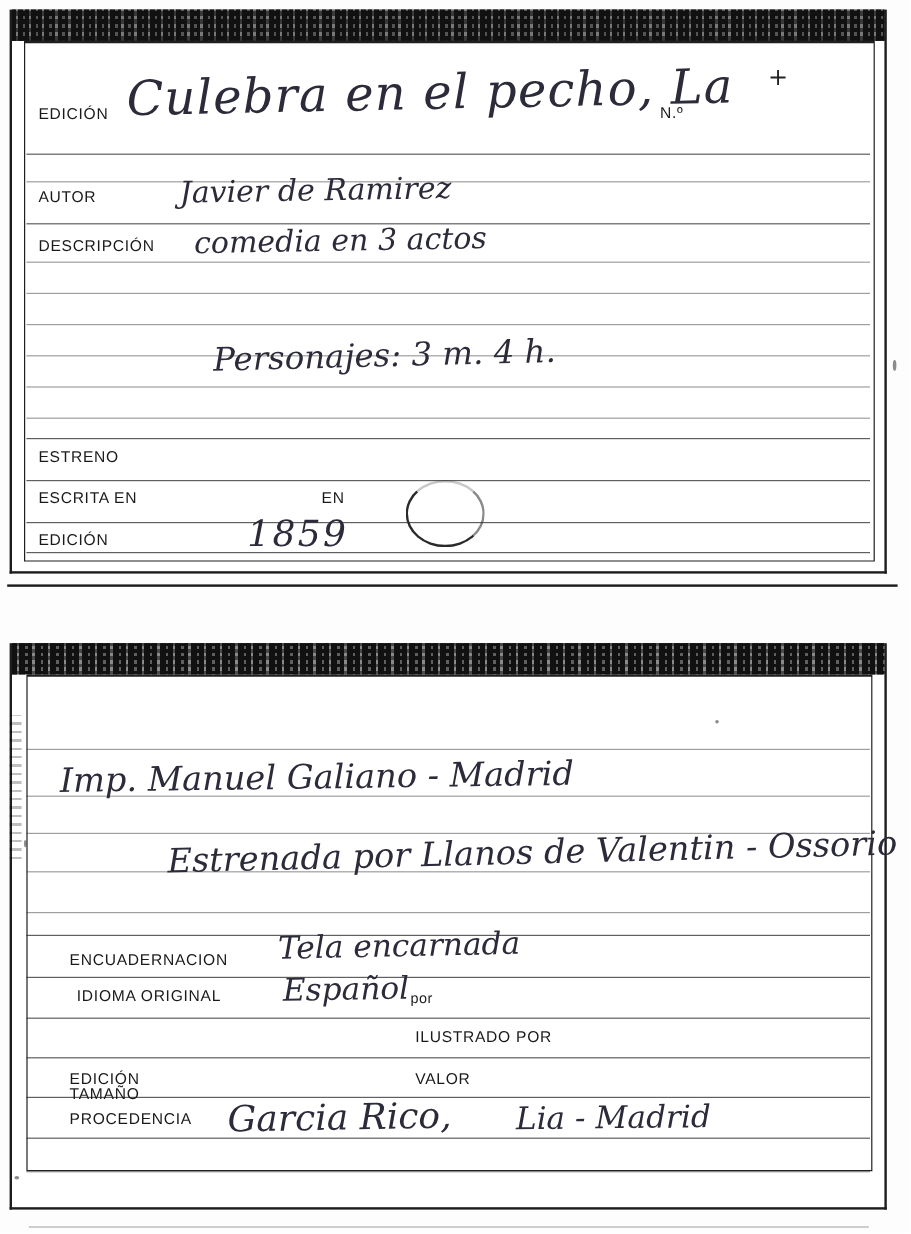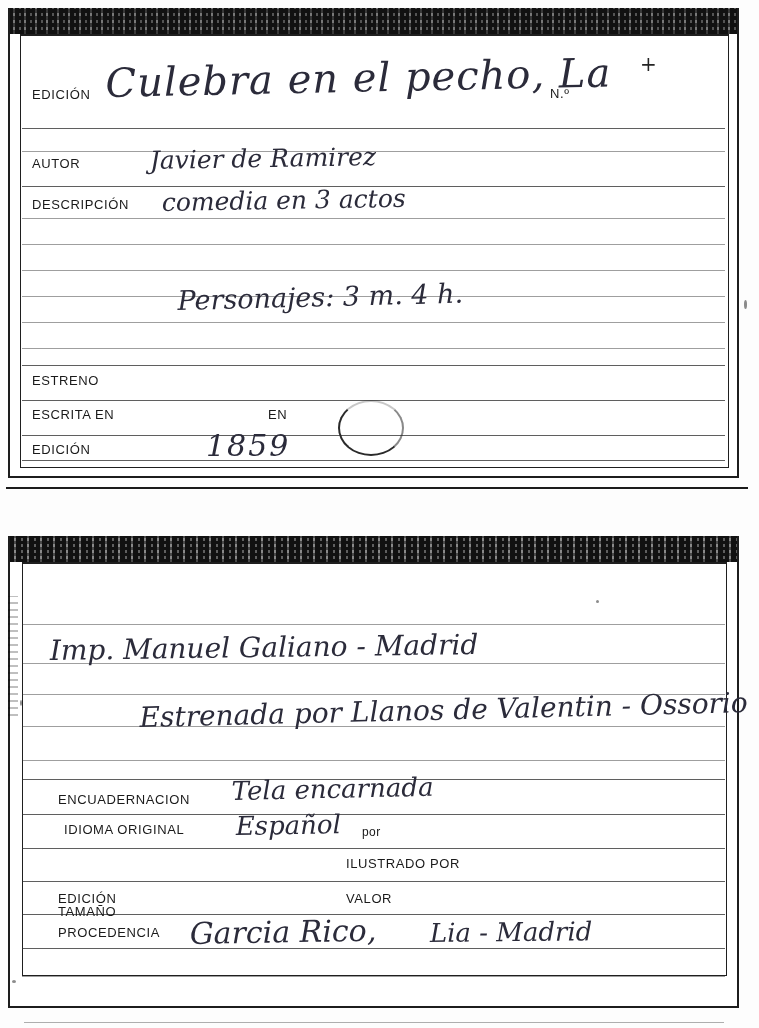--- a/index.html
+++ b/index.html
@@ -231,21 +231,21 @@
       <div class="rule" style="top:412px;"></div>
       <div class="rule light" style="top:440px;"></div>
     </div>
 
 
     <div class="hand" style="left:40px; top:98px; font-size:28px; transform:rotate(-0.8deg);">Imp. Manuel Galiano - Madrid</div>
     <div class="hand" style="left:130px; top:165px; font-size:28px; transform:rotate(-1.4deg);">Estrenada por Llanos de Valentin - Ossorio</div>
 
     <div class="label" style="left:48px; top:256px;text-align:center;">ENCUADERNACION</div>
     <div class="label" style="left:36px; top:286px;margin-left:18px;">IDIOMA ORIGINAL</div>
-    <div class="label sm" style="left:352px; top:289px;">por</div>
+    <div class="label sm" style="left:332px; top:289px;">por</div>
     <div class="label" style="left:48px; top:320px;margin-top:48px;">TAMAÑO</div>
     <div class="label" style="left:336px; top:320px;">ILUSTRADO POR</div>
     <div class="label" style="left:48px; top:355px;">EDICIÓN</div>
     <div class="label" style="left:336px; top:355px;">VALOR</div>
     <div class="label" style="left:48px; top:389px;text-align:right;">PROCEDENCIA</div>
 
     <div class="hand" style="left:222px; top:240px; font-size:26px; transform:rotate(-1.2deg);">Tela encarnada</div>
     <div class="hand" style="left:226px; top:275px; font-size:26px; transform:rotate(-1deg);">Español</div>
     <div class="hand" style="left:180px; top:380px; font-size:30px; transform:rotate(-1deg);">Garcia Rico,</div>
     <div class="hand" style="left:420px; top:382px; font-size:26px; transform:rotate(-0.6deg);">Lia - Madrid</div>

